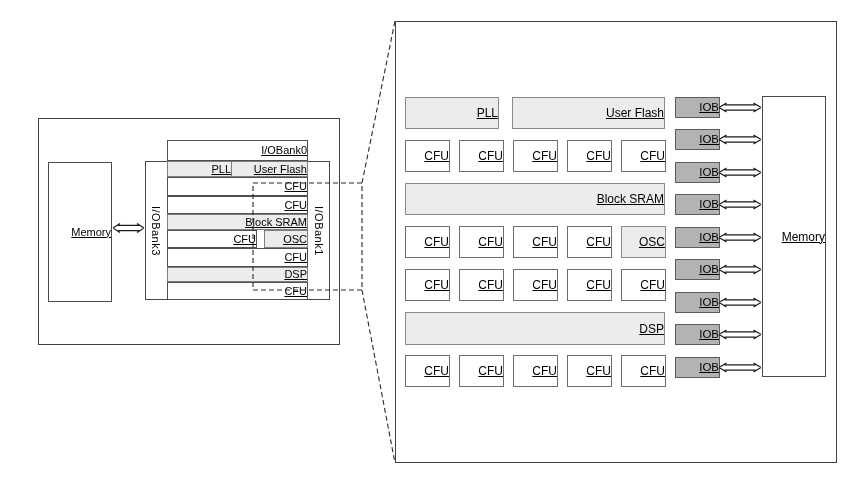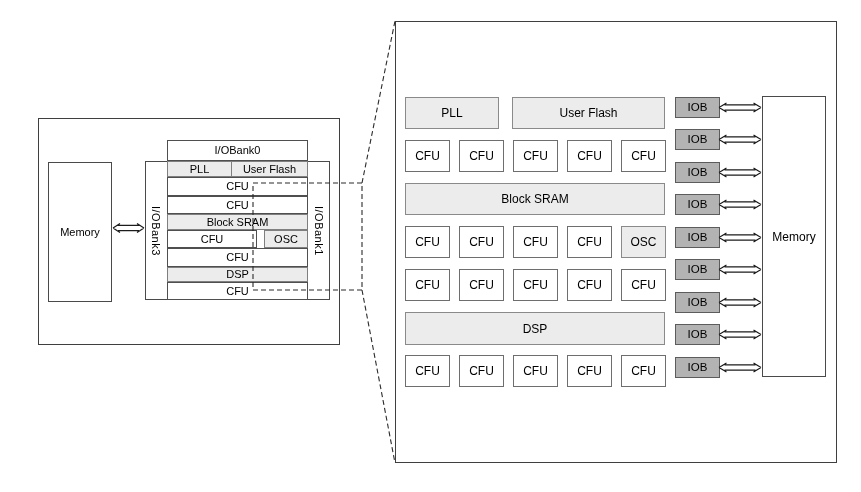--- a/index.html
+++ b/index.html
@@ -4,23 +4,23 @@
 <style>
   html,body { margin:0; padding:0; background:#ffffff; }
   #stage {
     position:relative; width:861px; height:492px; background:#ffffff;
     font-family:"Liberation Sans", sans-serif; color:#000;
     overflow:hidden;
   }
   .abs { position:absolute; box-sizing:border-box; }
   .box {
     position:absolute; box-sizing:border-box;
-    display:flex; align-items:center; justify-content:center;
+    display:flex; align-items:center; justify-content:flex-end;
     background:#ffffff; border:1px solid #4a4a4a;
-    font-size:11px; line-height:1; white-space:nowrap;
+    font-size:11px; line-height:1; white-space:nowrap;text-decoration:underline;
   }
   .outer { border:1.5px solid #3f3f3f; background:transparent; }
   .shaded { background:#ececec; border:1px solid #7f7f7f; }
   .cell  { border:1px solid #4f4f4f; }
   .rp-cell { border:1px solid #6e6e6e; font-size:12px; }
   .rp-shaded { background:#ececec; border:1px solid #8a8a8a; font-size:12px; }
   .iob {
     background:#b3b3b3; border:1px solid #5c5c5c; font-size:11.5px;
   }
   .vlabel {

